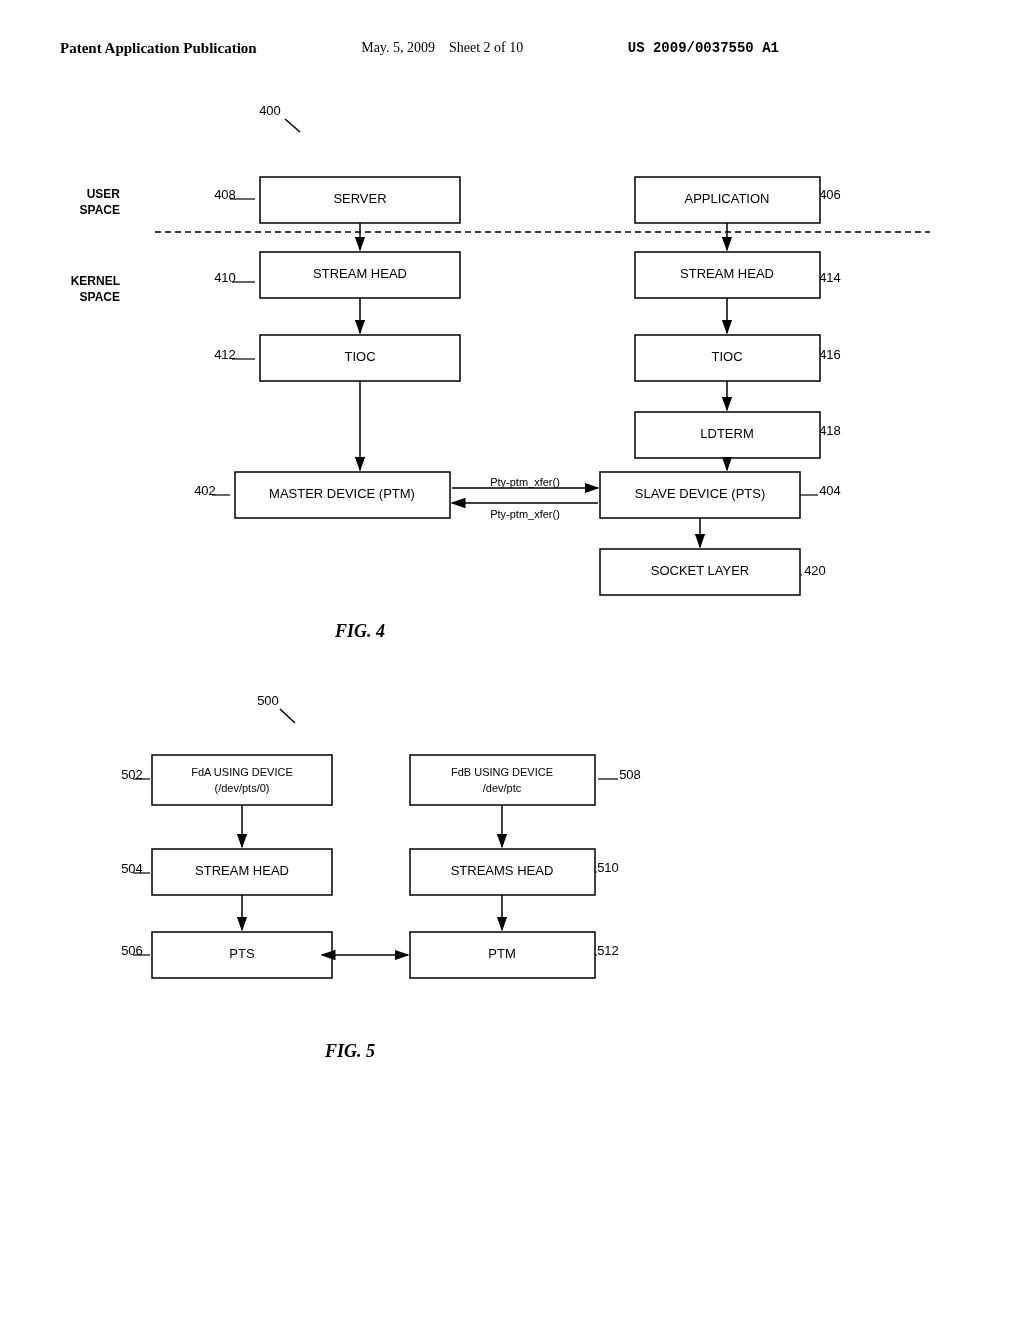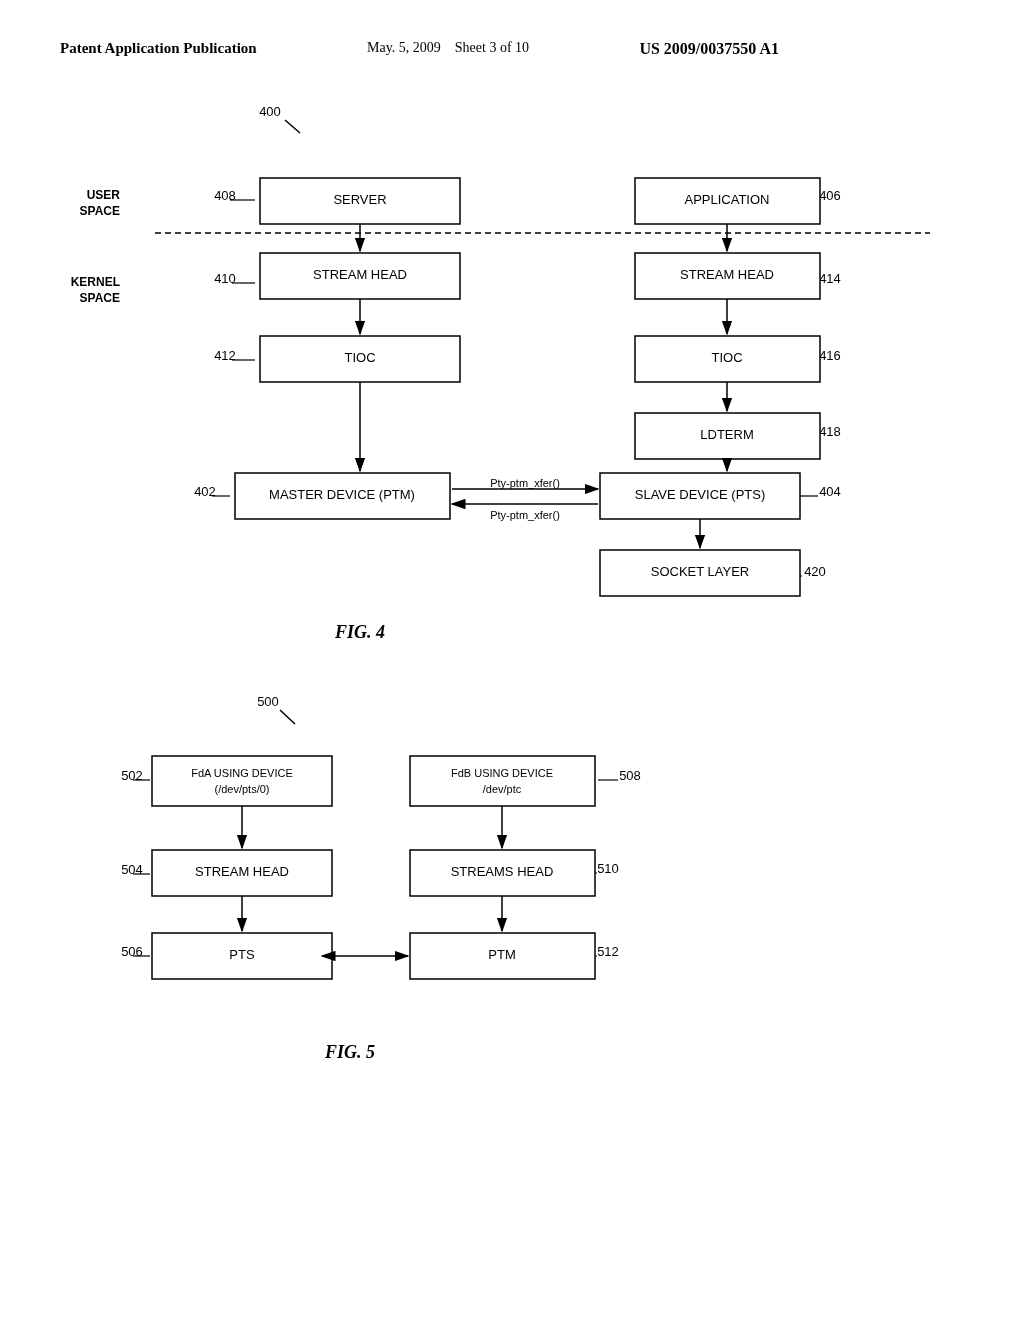--- a/index.html
+++ b/index.html
@@ -29,22 +29,23 @@
     }
     .header-left {
       font-weight: bold;
       font-size: 15px;
     }
     .header-center {
       text-align: center;
       font-size: 14px;
     }
     .header-right {
-      font-size: 16px;
-      font-weight: bold;
+      font-size: 14px;
+      font-weight: bold;
+      font-family: Liberation Mono, monospace;
     }
 
     
     .fig4-svg, .fig5-svg {
       display: block;
       margin: 0 auto;
     }
 
     
     .box {
@@ -98,21 +99,21 @@
   </style>
 </head>
 <body>
 
 <div class="page">
 
   <div class="header">
     <div class="header-left">Patent Application Publication</div>
     <div class="header-center">
       <span>May. 5, 2009</span>&nbsp;&nbsp;&nbsp;
-      <span>Sheet 3 of 10</span>
+      <span>Sheet 2 of 10</span>
     </div>
     <div class="header-right">US 2009/0037550 A1</div>
   </div>
 
   <svg class="fig4-svg" width="900" height="570" viewBox="0 0 900 570">
     <defs>
       <marker id="arrowhead" markerWidth="10" markerHeight="7" refX="9" refY="3.5" orient="auto">
         <polygon points="0 0, 10 3.5, 0 7" fill="black"></polygon>
       </marker>
       <marker id="arrowhead-start" markerWidth="10" markerHeight="7" refX="1" refY="3.5" orient="auto-start-reverse">

